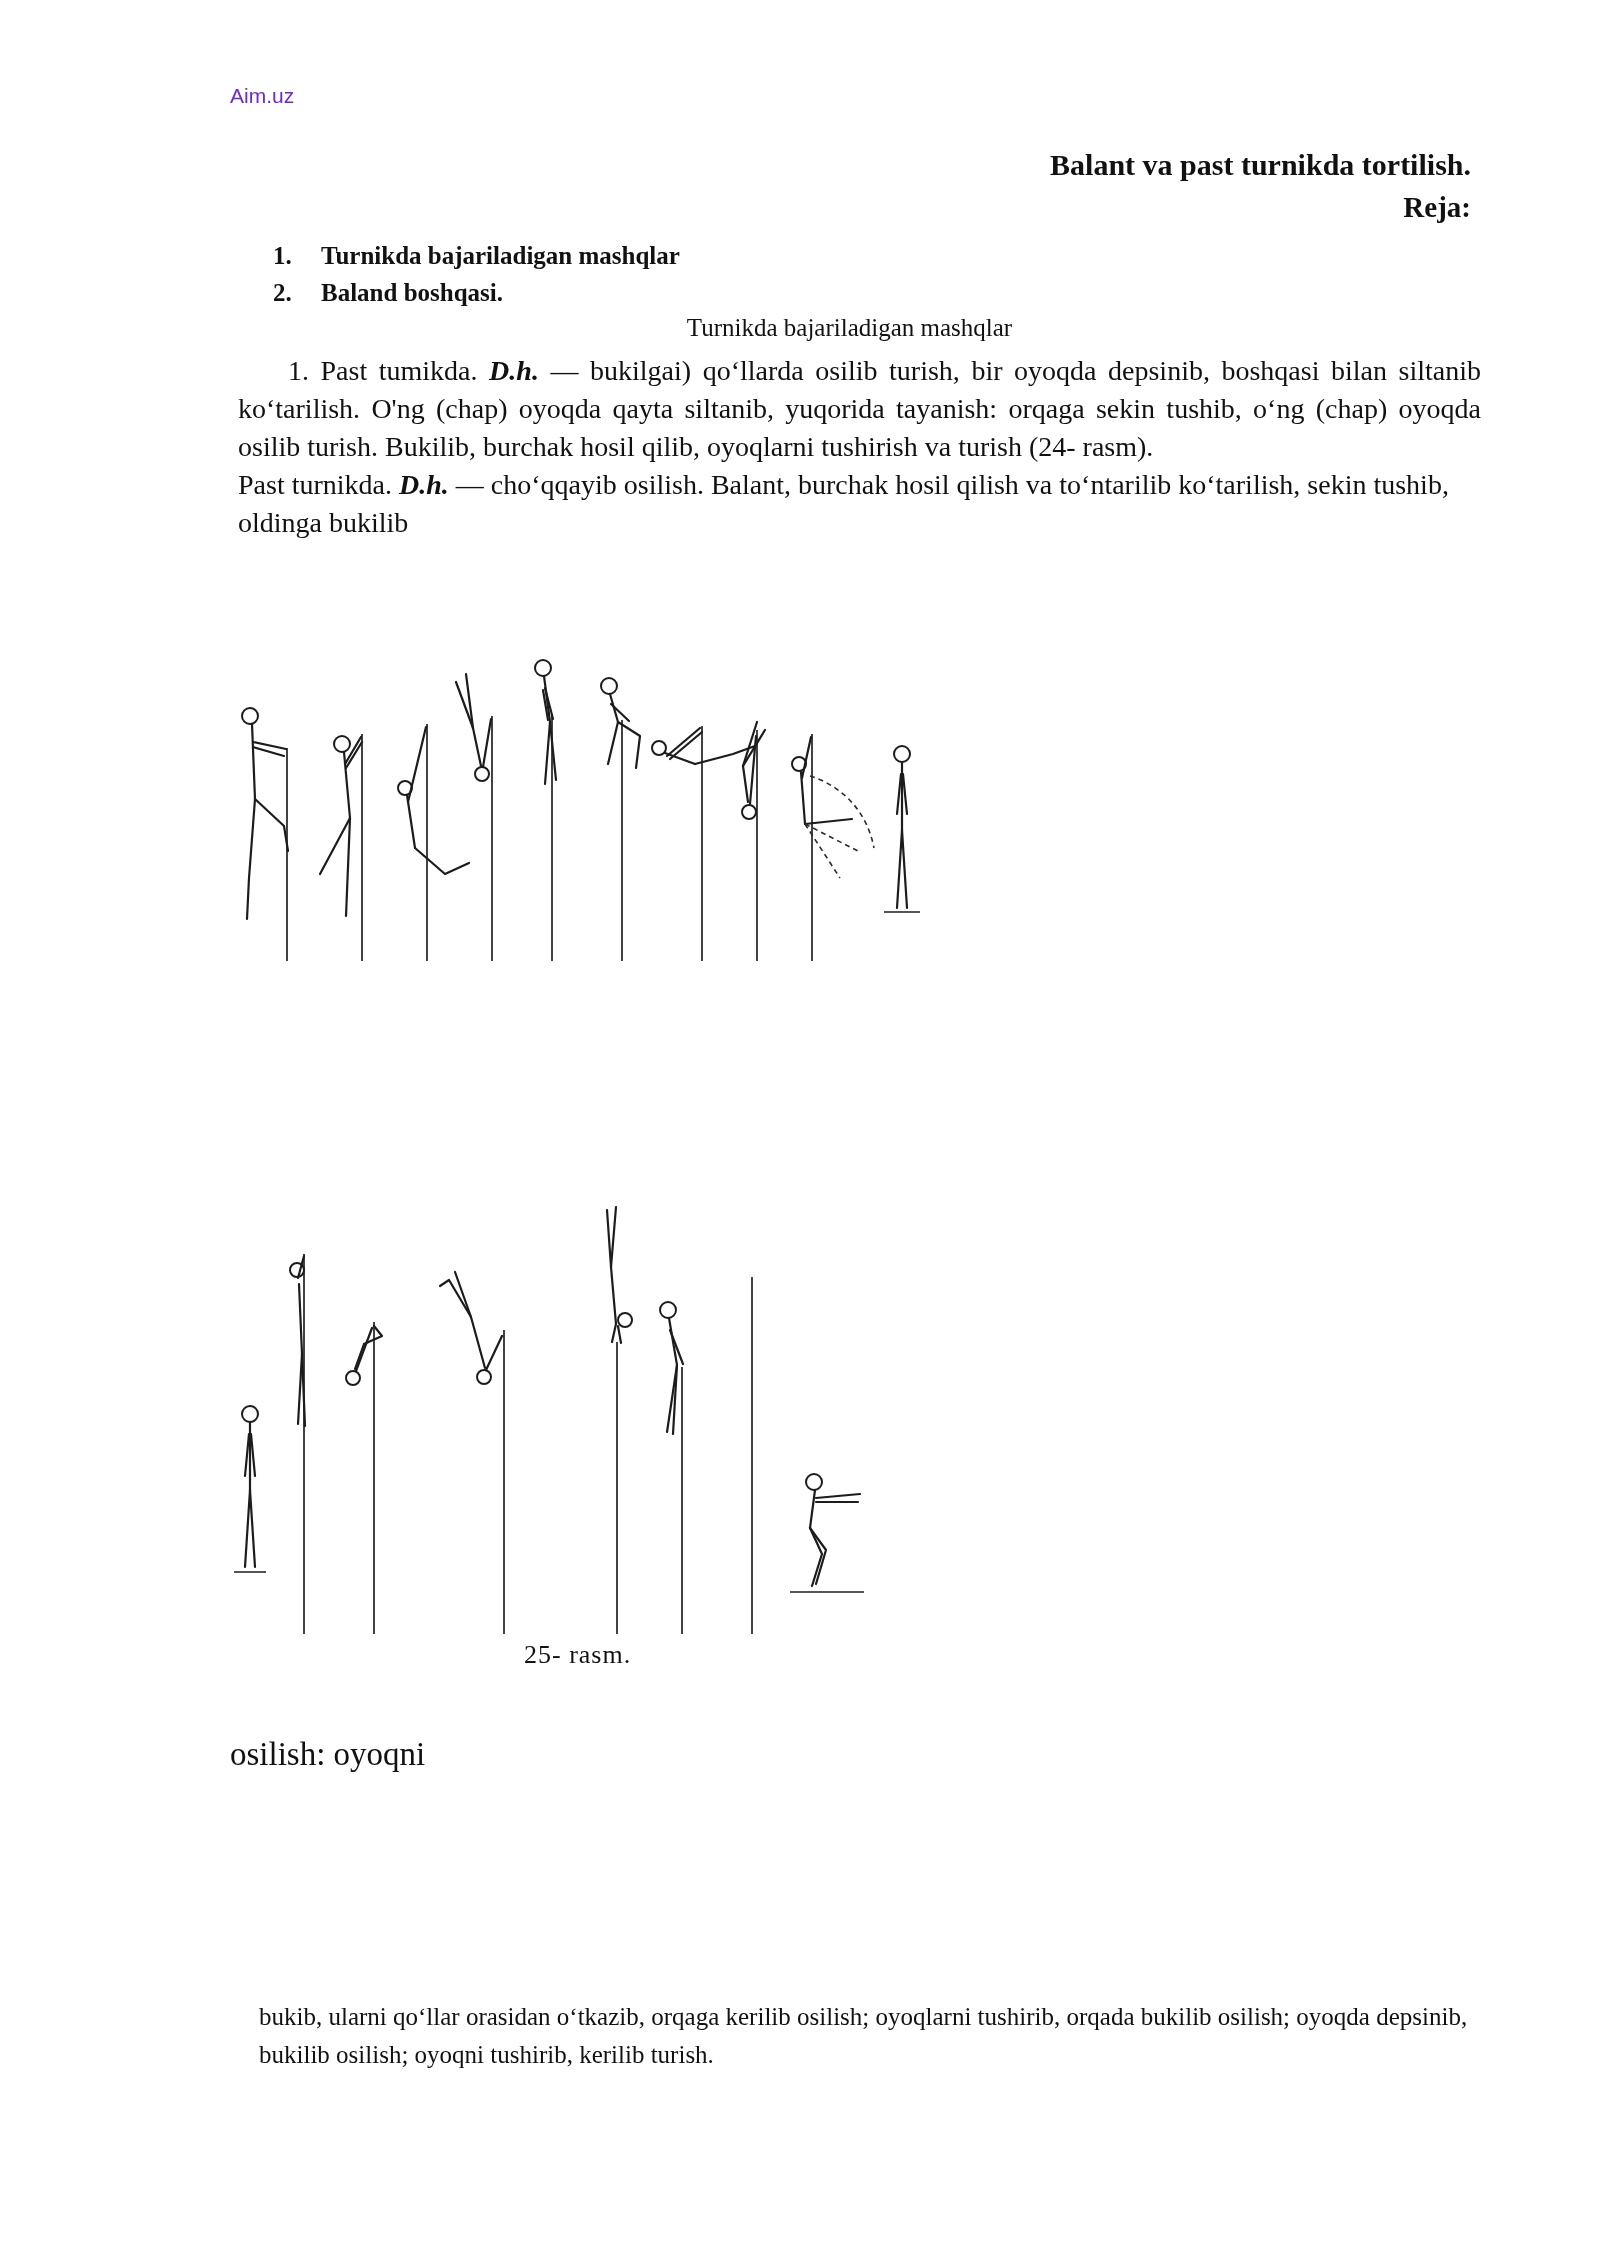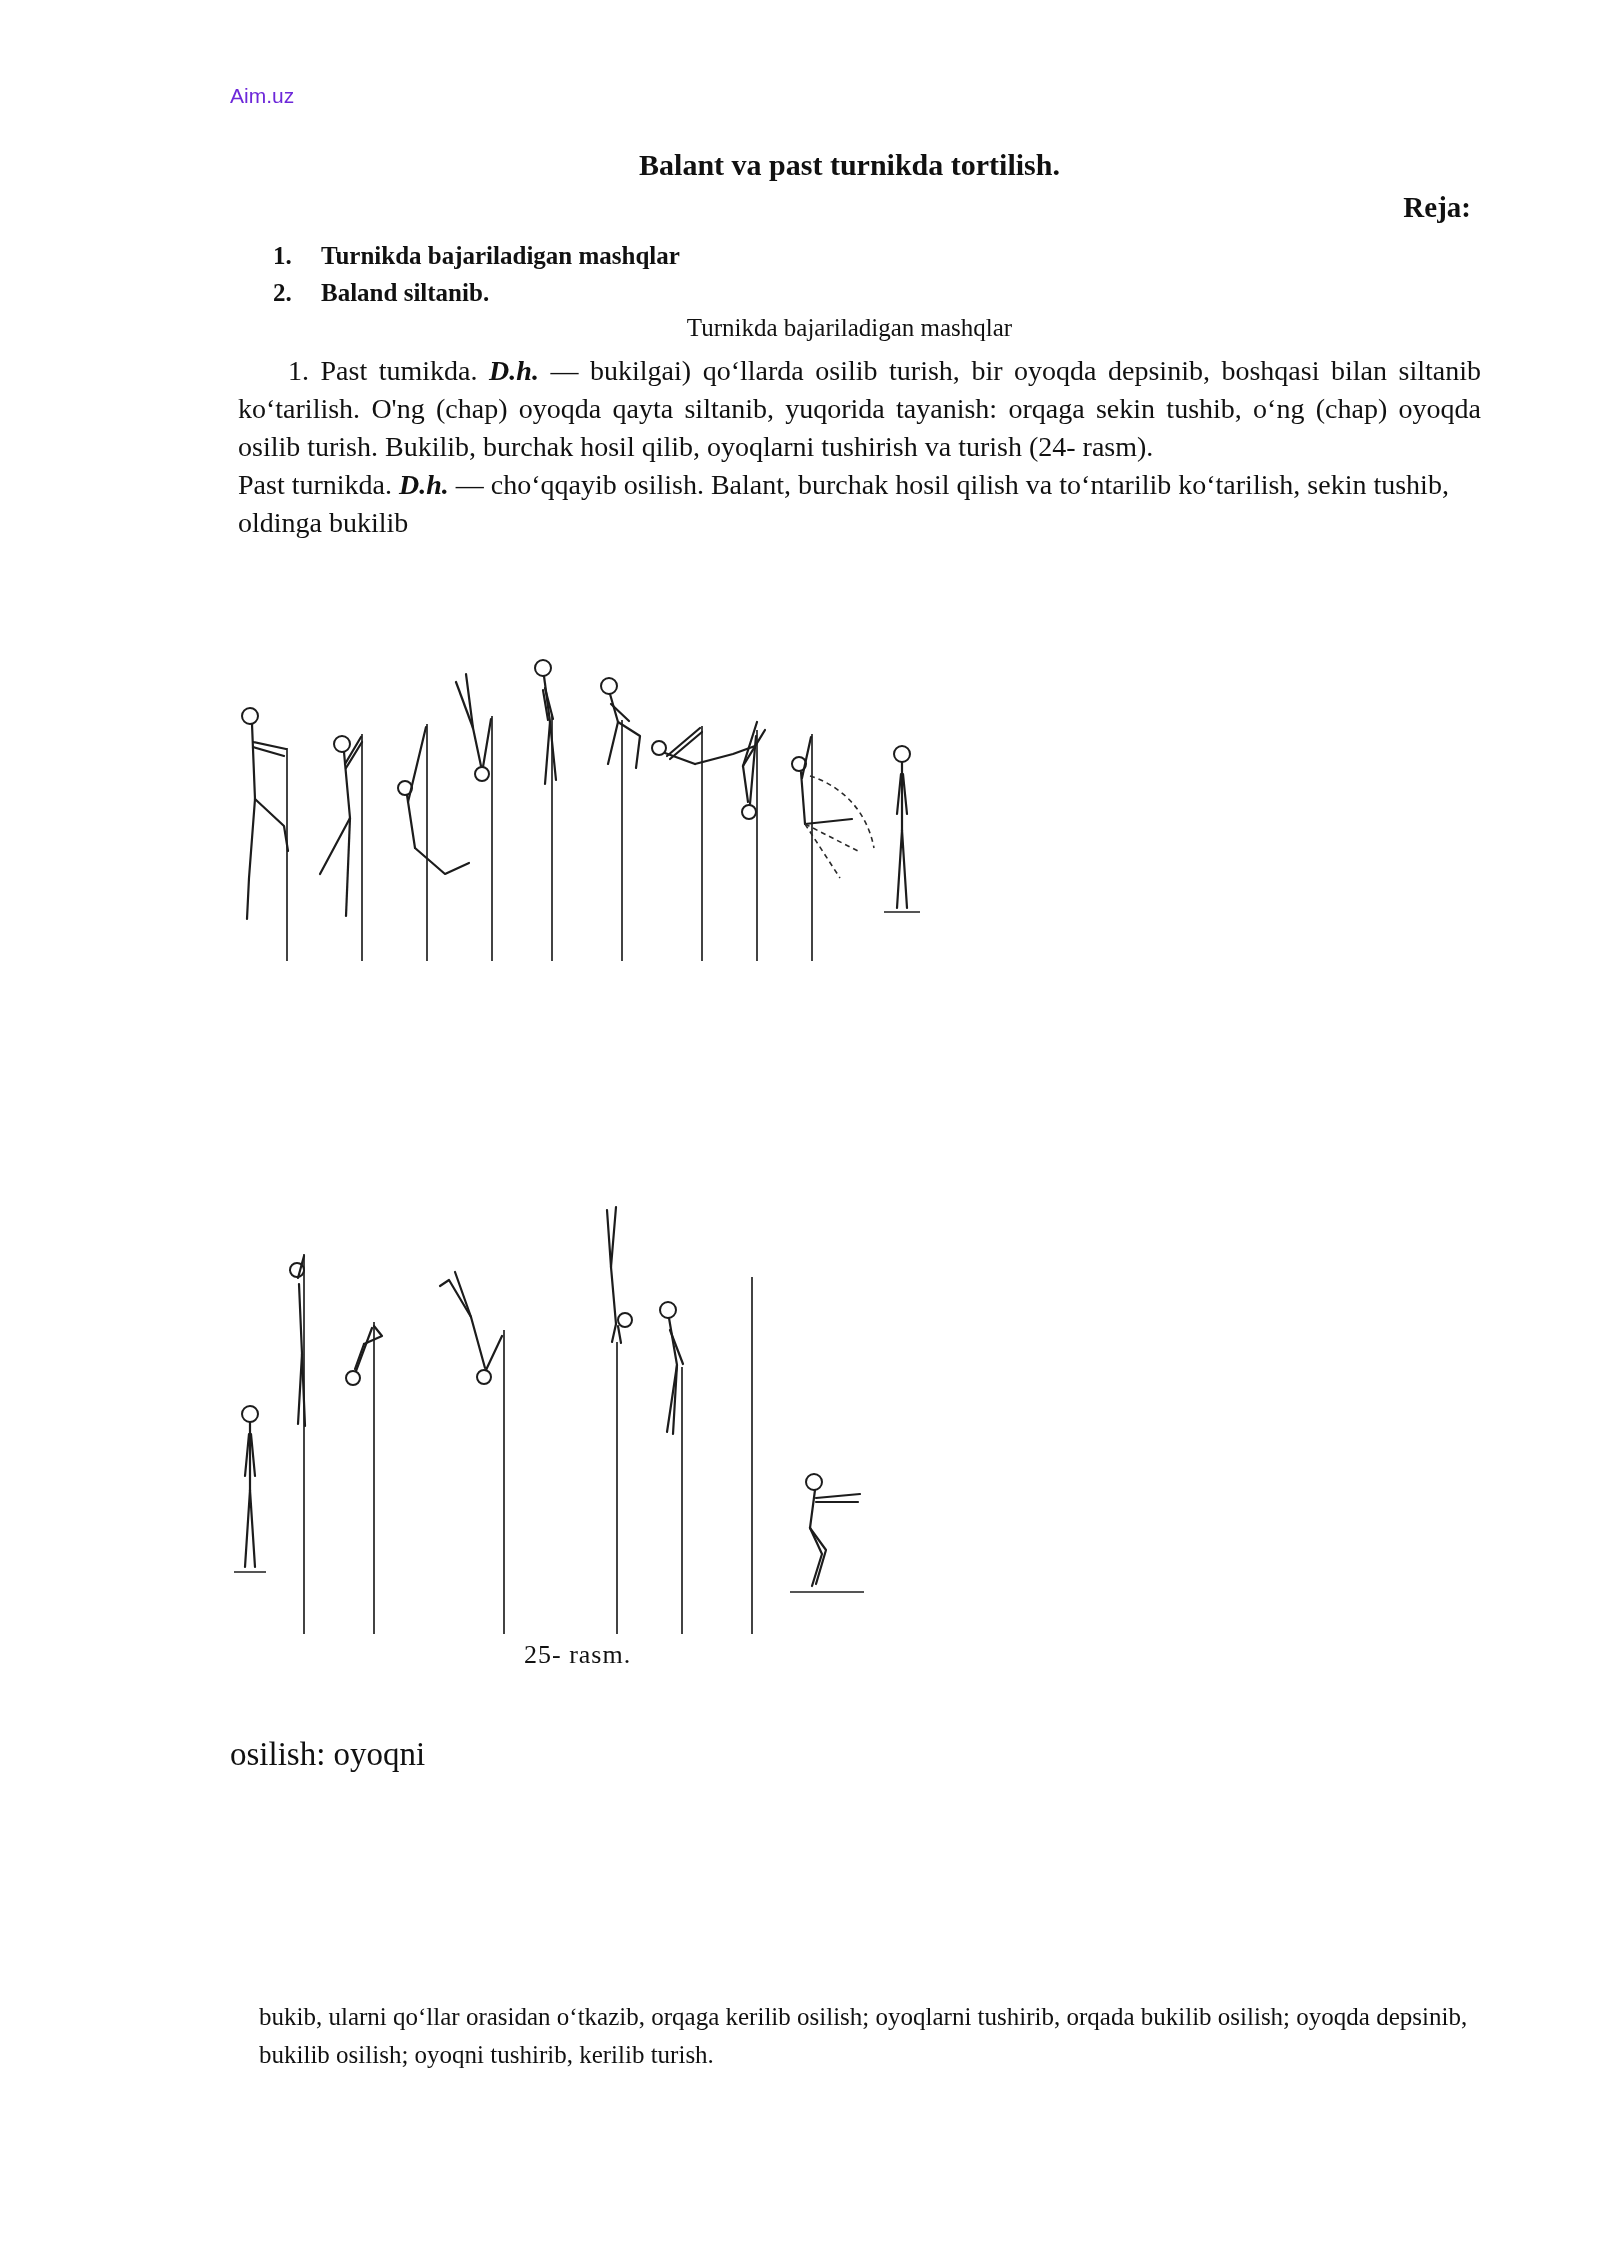--- a/index.html
+++ b/index.html
@@ -15,21 +15,21 @@
   .abs { position: absolute; }
 
   .aim {
     left: 230px; top: 84px;
     font-family: "Liberation Sans", sans-serif;
     font-size: 21px;
     color: #6d28d9;
   }
   .title {
     left: 228px; top: 148px; width: 1243px;
-    text-align: center;
+    text-align: right;
     font-size: 30px; font-weight: bold;
   }
   .reja {
     left: 228px; top: 191px; width: 1243px;
     text-align: right;
     font-size: 29px; font-weight: bold;
   }
   .plan-list { left: 273px; top: 237px; }
   .plan-item { display: flex; line-height: 37px; font-size: 25px; font-weight: bold; }
   .plan-item .num { width: 48px; }
@@ -70,21 +70,21 @@
 <h1 class="abs title">Balant va past turnikda tortilish.</h1>
 <h2 class="abs reja">Reja:</h2>
 
 <div class="abs plan-list">
   <div class="plan-item">
     <span class="num">1.</span>
     <span class="lbl">Turnikda bajariladigan mashqlar</span>
   </div>
   <div class="plan-item">
     <span class="num">2.</span>
-    <span class="lbl">Baland siltanib.</span>
+    <span class="lbl">Baland boshqasi.</span>
   </div>
 </div>
 
 <div class="abs section-heading">Turnikda bajariladigan mashqlar</div>
 
 <div class="abs text-block">
   <p class="justified"><span>1. Past tumikda. </span><span class="term">D.h.</span><span> — bukilgai) qo‘llarda osilib turish, bir oyoqda depsinib, boshqasi bilan siltanib ko‘tarilish. O'ng (chap) oyoqda qayta siltanib, yuqorida tayanish: orqaga sekin tushib, o‘ng (chap) oyoqda osilib turish. Bukilib, burchak hosil qilib, oyoqlarni tushirish va turish (24- rasm).</span></p>
   <p><span>Past turnikda. </span><span class="term">D.h.</span><span> — cho‘qqayib osilish. Balant, burchak hosil qilish va to‘ntarilib ko‘tarilish, sekin tushib, oldinga bukilib</span></p>
 </div>
 

